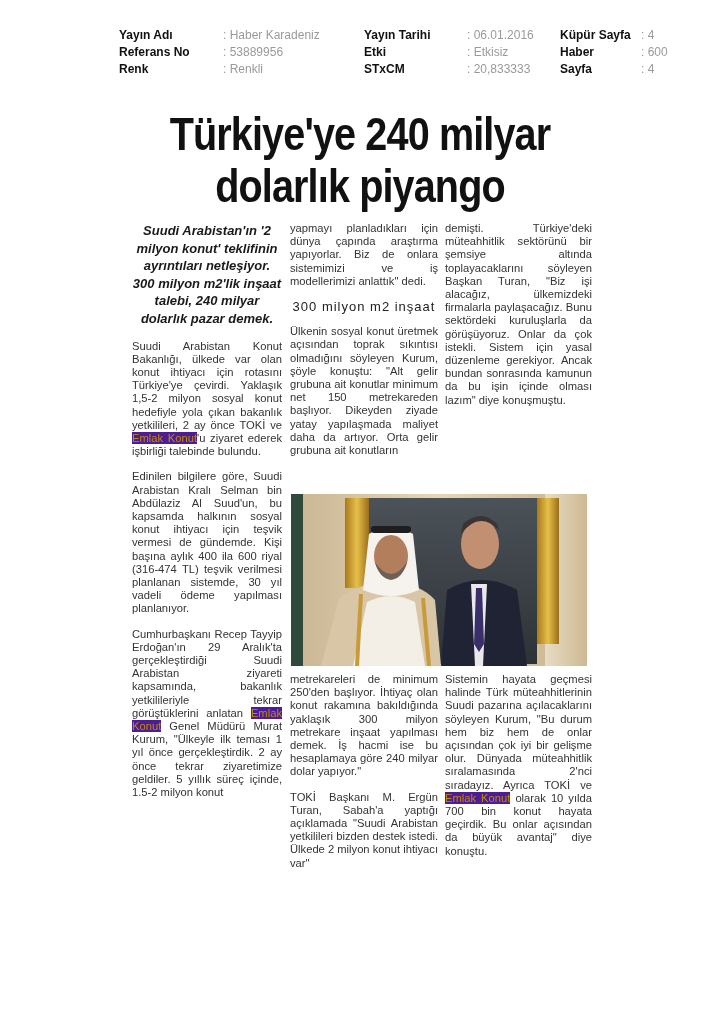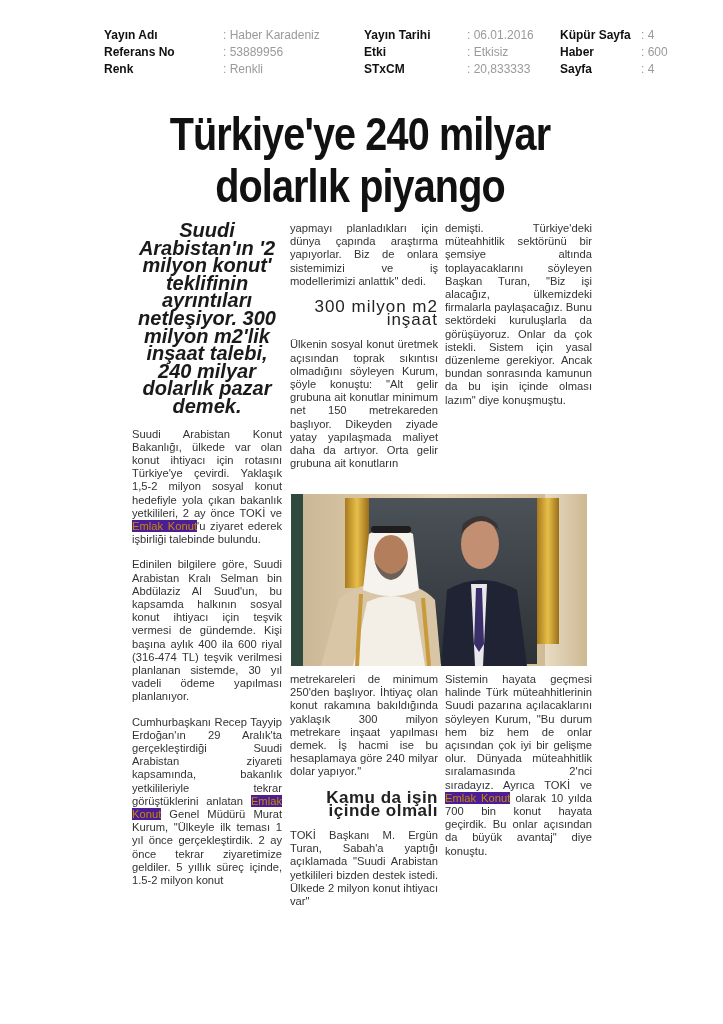--- a/index.html
+++ b/index.html
@@ -3,42 +3,42 @@
 <meta charset="utf-8">
 <style>
   html, body { margin: 0; padding: 0; background: #ffffff; }
   body { width: 723px; height: 1024px; position: relative; overflow: hidden; font-family: "Liberation Sans", sans-serif; color: #222; }
 
   
   .meta { position: absolute; top: 27px; left: 0; width: 723px; font-size: 12px; line-height: 17px; }
   .meta .cell { position: absolute; white-space: nowrap; }
   .meta .lbl { font-weight: bold; color: #111; }
   .meta .val { color: #9a9a9a; }
-  .c1 { left: 104px; } .c2 { left: 223px; }
+  .c1 { left: 119px; } .c2 { left: 223px; }
   .c3 { left: 364px; } .c4 { left: 467px; }
   .c5 { left: 560px; } .c6 { left: 641px; }
   .r1 { top: 0; } .r2 { top: 17px; } .r3 { top: 34px; }
 
   
   .headline { position: absolute; top: 108px; left: 120px; width: 480px; text-align: center;
     font-family: "Liberation Sans", sans-serif; font-weight: bold; font-size: 46px; line-height: 52px;
     color: #111; letter-spacing: -1px; transform: scaleX(0.86); transform-origin: center top; }
   .headline span { display: block; }
 
   
   .col { position: absolute; font-size: 11.2px; line-height: 13.2px; color: #333; text-align: justify; }
   .col p { margin: 0 0 12px 0; }
   .col1 { left: 132px; top: 222px; width: 150px; }
   .col2 { left: 290px; top: 222px; width: 148px; }
   .col3 { left: 445px; top: 222px; width: 147px; }
   .col2b { left: 290px; top: 673px; width: 148px; }
   .col3b { left: 445px; top: 673px; width: 147px; }
 
-  .deck { font-weight: bold; font-style: italic; font-size: 20px; line-height: 17.6px; color: #1a1a1a; text-align: center; margin: 0 0 9px 0; }
-  .subhead { font-weight: bold; font-size: 17px; letter-spacing: 0.5px; color: #222; text-align: right; }
+  .deck { font-weight: bold; font-style: italic; font-size: 13px; line-height: 17.6px; color: #1a1a1a; text-align: center; margin: 0 0 9px 0; }
+  .subhead { font-weight: bold; font-size: 13px; letter-spacing: 0.5px; color: #222; text-align: center; }
   .hl { background: #4c1d95; color: #c28a00; }
 
   
   .photo { position: absolute; left: 291px; top: 494px; width: 296px; height: 172px; overflow: hidden; background: #d9c7a9; }
   .photo svg { display: block; }
 </style>
 </head>
 <body>
 
 <div class="meta">
@@ -127,19 +127,18 @@
     <path d="M150 172 L156 96 Q190 76 226 96 L236 172 Z" fill="#1f2333"></path>
     <path d="M180 90 L196 90 L192 172 L184 172 Z" fill="#e9e9ec"></path>
     <path d="M185 94 L191 94 L193 150 L188 158 L183 150 Z" fill="#3a2f6b"></path>
     <ellipse cx="189" cy="50" rx="19" ry="25" fill="#c28f73"></ellipse>
     <path d="M170 40 Q188 16 208 36 L206 30 Q190 14 172 30 Z" fill="#3a3434"></path>
   </svg>
 </div>
 
 <div class="col col2b">
   <p>metrekareleri de minimum 250'den başlıyor. İhtiyaç olan konut rakamına bakıldığında yaklaşık 300 milyon metrekare inşaat yapılması demek. İş hacmi ise bu hesaplamaya göre 240 milyar dolar yapıyor."</p>
-  <p class="subhead">Kamu da işin içinde olmalı</p>
   <p>TOKİ Başkanı M. Ergün Turan, Sabah'a yaptığı açıklamada "Suudi Arabistan yetkilileri bizden destek istedi. Ülkede 2 milyon konut ihtiyacı var"</p>
 </div>
 
 <div class="col col3b">
   <p><span>Sistemin hayata geçmesi halinde Türk müteahhitlerinin Suudi pazarına açılacaklarını söyleyen Kurum, "Bu durum hem biz hem de onlar açısından çok iyi bir gelişme olur. Dünyada müteahhitlik sıralamasında 2'nci sıradayız. Ayrıca TOKİ ve </span><span class="hl">Emlak Konut</span><span> olarak 10 yılda 700 bin konut hayata geçirdik. Bu onlar açısından da büyük avantaj" diye konuştu.</span></p>
 </div>
 
 </body></html>

